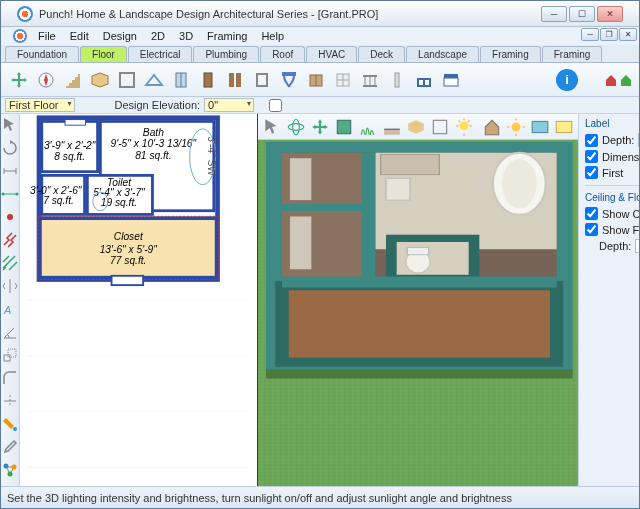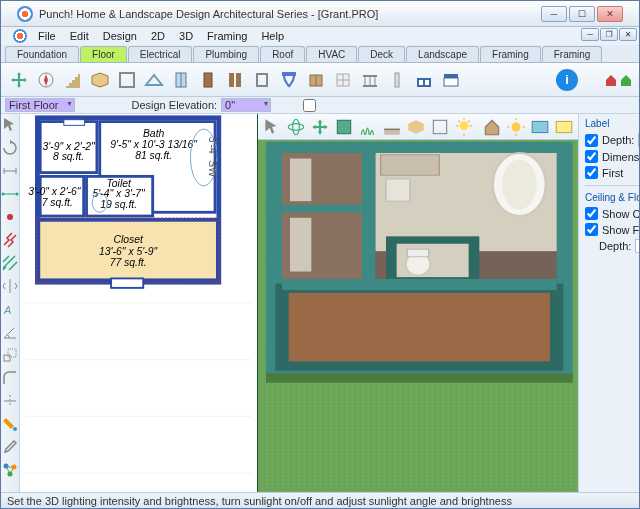--- a/index.html
+++ b/index.html
@@ -17,40 +17,40 @@
 .tabstrip{height:18px;display:flex;align-items:flex-end;background:#e3ecf5;padding:0 4px;border-bottom:1px solid #a7b8ca}
 .tab{padding:2px 11px;border:1px solid #a7b8ca;border-bottom:none;background:#dde7f1;margin-right:1px;border-radius:3px 3px 0 0;font-size:10px;color:#333}
 .tab.active{background:#bef264}
 .ribbon{height:34px;background:linear-gradient(#f7fbfe,#e6eef7);display:flex;align-items:center;padding:0 6px;gap:3px;border-bottom:1px solid #bcccdc}
 .ribn{width:24px;height:24px;display:flex;align-items:center;justify-content:center;border:1px solid transparent;border-radius:2px}
 .ribn svg{width:20px;height:20px}
 .ribspacer{flex:1}
 .infobtn{width:22px;height:22px;background:#1e88e5;border-radius:50%;color:#fff;display:flex;align-items:center;justify-content:center;font-weight:bold;font-size:13px}
 .houseicon{display:flex;gap:1px}
 .subbar{height:17px;background:#e8f0f8;display:flex;align-items:center;padding:0 4px;border-bottom:1px solid #c5d3e2;font-size:10px;color:#333}
-.subbar .dd{border:1px solid #b0c0d0;background:#c4b5fd;padding:0 15px 0 3px;height:14px;position:relative;margin-right:27px}
+.subbar .dd{border:1px solid #b0c0d0;background:#fef9c3;padding:0 15px 0 3px;height:14px;position:relative;margin-right:10px}
 .subbar .dd::after{content:"▾";position:absolute;right:2px;font-size:8px;color:#555}
 .subbar input[type=checkbox]{margin:0 3px 0 5px}
 .workarea{flex:1;display:flex;background:#fff;position:relative;overflow:hidden}
 .ltool{width:22px;background:linear-gradient(90deg,#f0f5fa,#e2ebf4);display:flex;flex-direction:column;align-items:center;padding-top:2px;gap:5px;border-right:1px solid #c5d3e2}
 .ltool .t{width:18px;height:18px;display:flex;align-items:center;justify-content:center}
 .plan2d{flex:0 0 238px;background:#fff;position:relative;border-right:1px solid #14532d}
 .plan2d svg{width:100%;height:100%}
 .divider{width:6px;background:linear-gradient(90deg,#d4e0ed,#eaf1f8,#d4e0ed);cursor:col-resize}
 .view3d{flex:1;display:flex;flex-direction:column}
 .tools3d{height:26px;background:linear-gradient(#f7fbfe,#e6eef7);display:flex;align-items:center;padding:0 4px;gap:4px;border-bottom:1px solid #bcccdc}
 .tools3d .t{width:20px;height:20px;display:flex;align-items:center;justify-content:center}
 .render3d{flex:1;position:relative;overflow:hidden}
 .render3d svg{width:100%;height:100%}
 .proppanel{width:114px;background:#eaf1f8;border-left:1px solid #c5d3e2;padding:4px 6px;font-size:10px;color:#222}
 .proppanel .hdr{color:#0956a5;font-size:10px;margin-bottom:4px}
 .proppanel label{display:flex;align-items:center;gap:4px;margin-bottom:3px}
 .proppanel input[type=text]{border:1px solid #b0c0d0;width:54px;height:14px;font-size:10px;padding:0 2px}
 .proppanel hr{border:none;border-top:1px solid #c5d3e2;margin:6px 0}
-.statusbar{height:16px;background:linear-gradient(#edf3fa,#dce7f2);border-top:1px solid #bcccdc;display:flex;align-items:center;padding:0 6px;font-size:10px;color:#333}
+.statusbar{height:22px;background:linear-gradient(#edf3fa,#dce7f2);border-top:1px solid #bcccdc;display:flex;align-items:center;padding:0 6px;font-size:10px;color:#333}
 .innerwinbtns{position:absolute;right:2px;top:1px;display:flex;gap:1px}
 .innerwinbtns .winbtn{width:18px;height:13px;font-size:8px}
 </style>
 </head>
 <body>
 
 <div class="window">
   <div class="titlebar">
     <div class="appicon"></div>
     <div class="title">Punch! Home &amp; Landscape Design Architectural Series - [Grant.PRO]</div>

